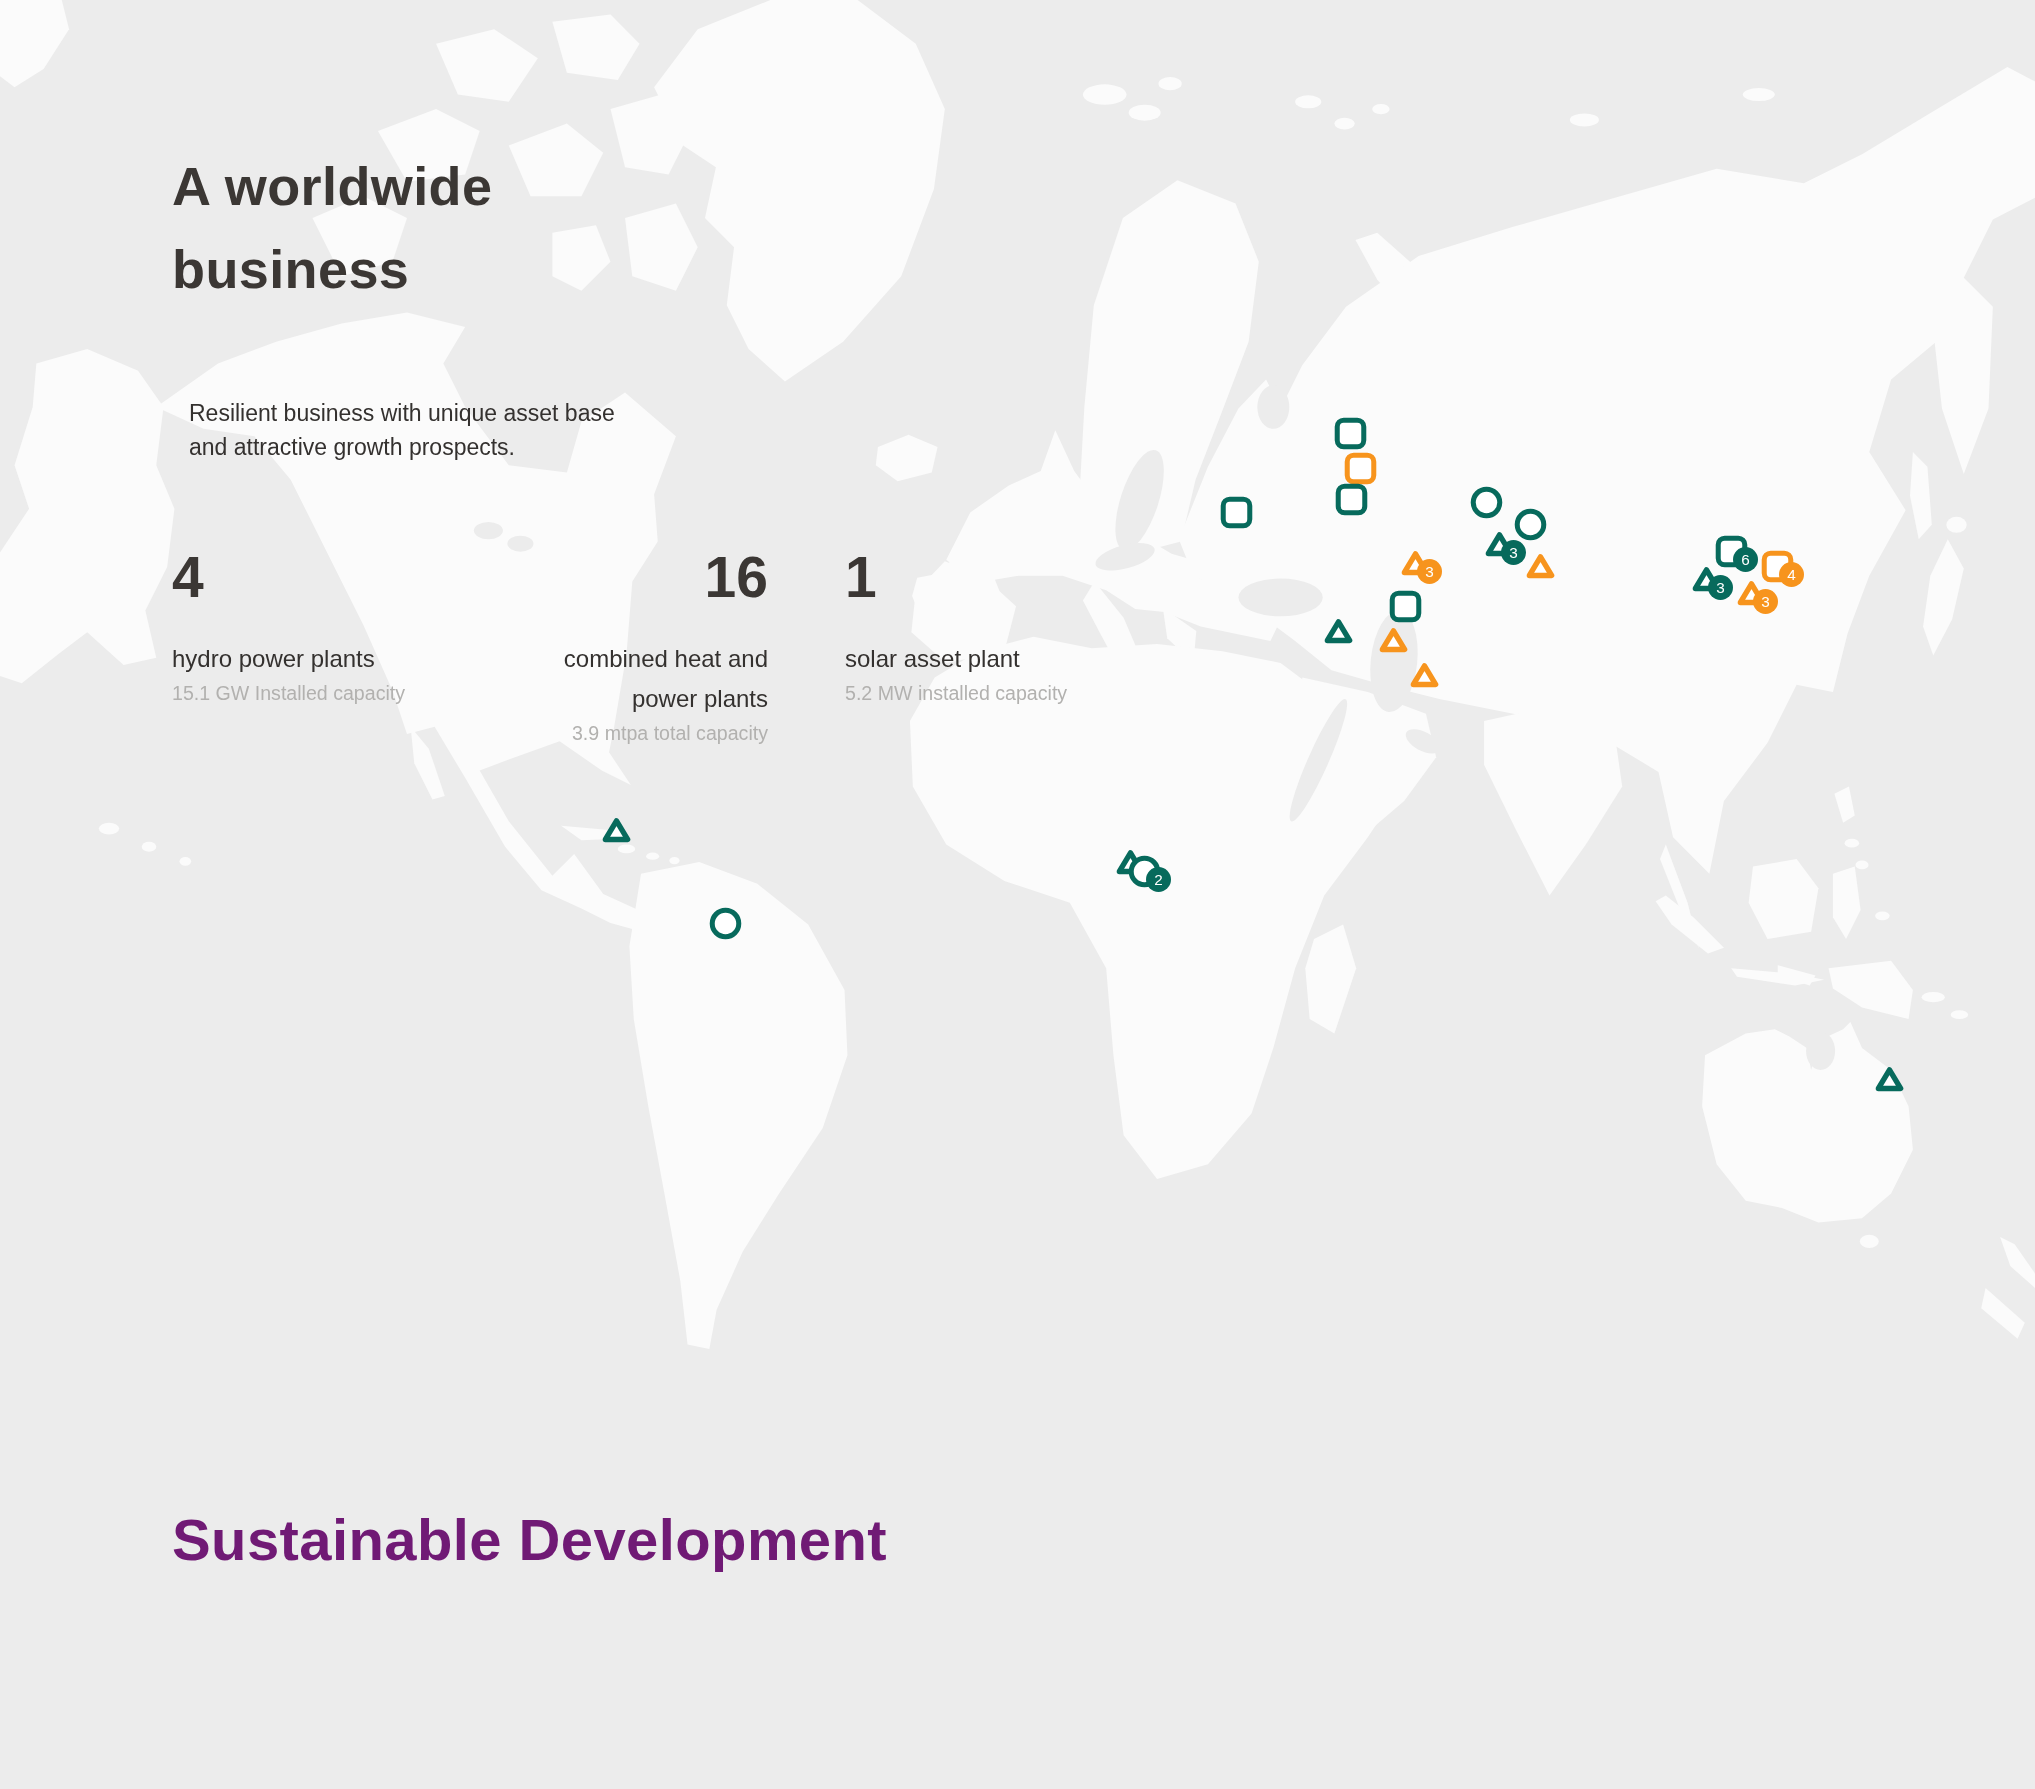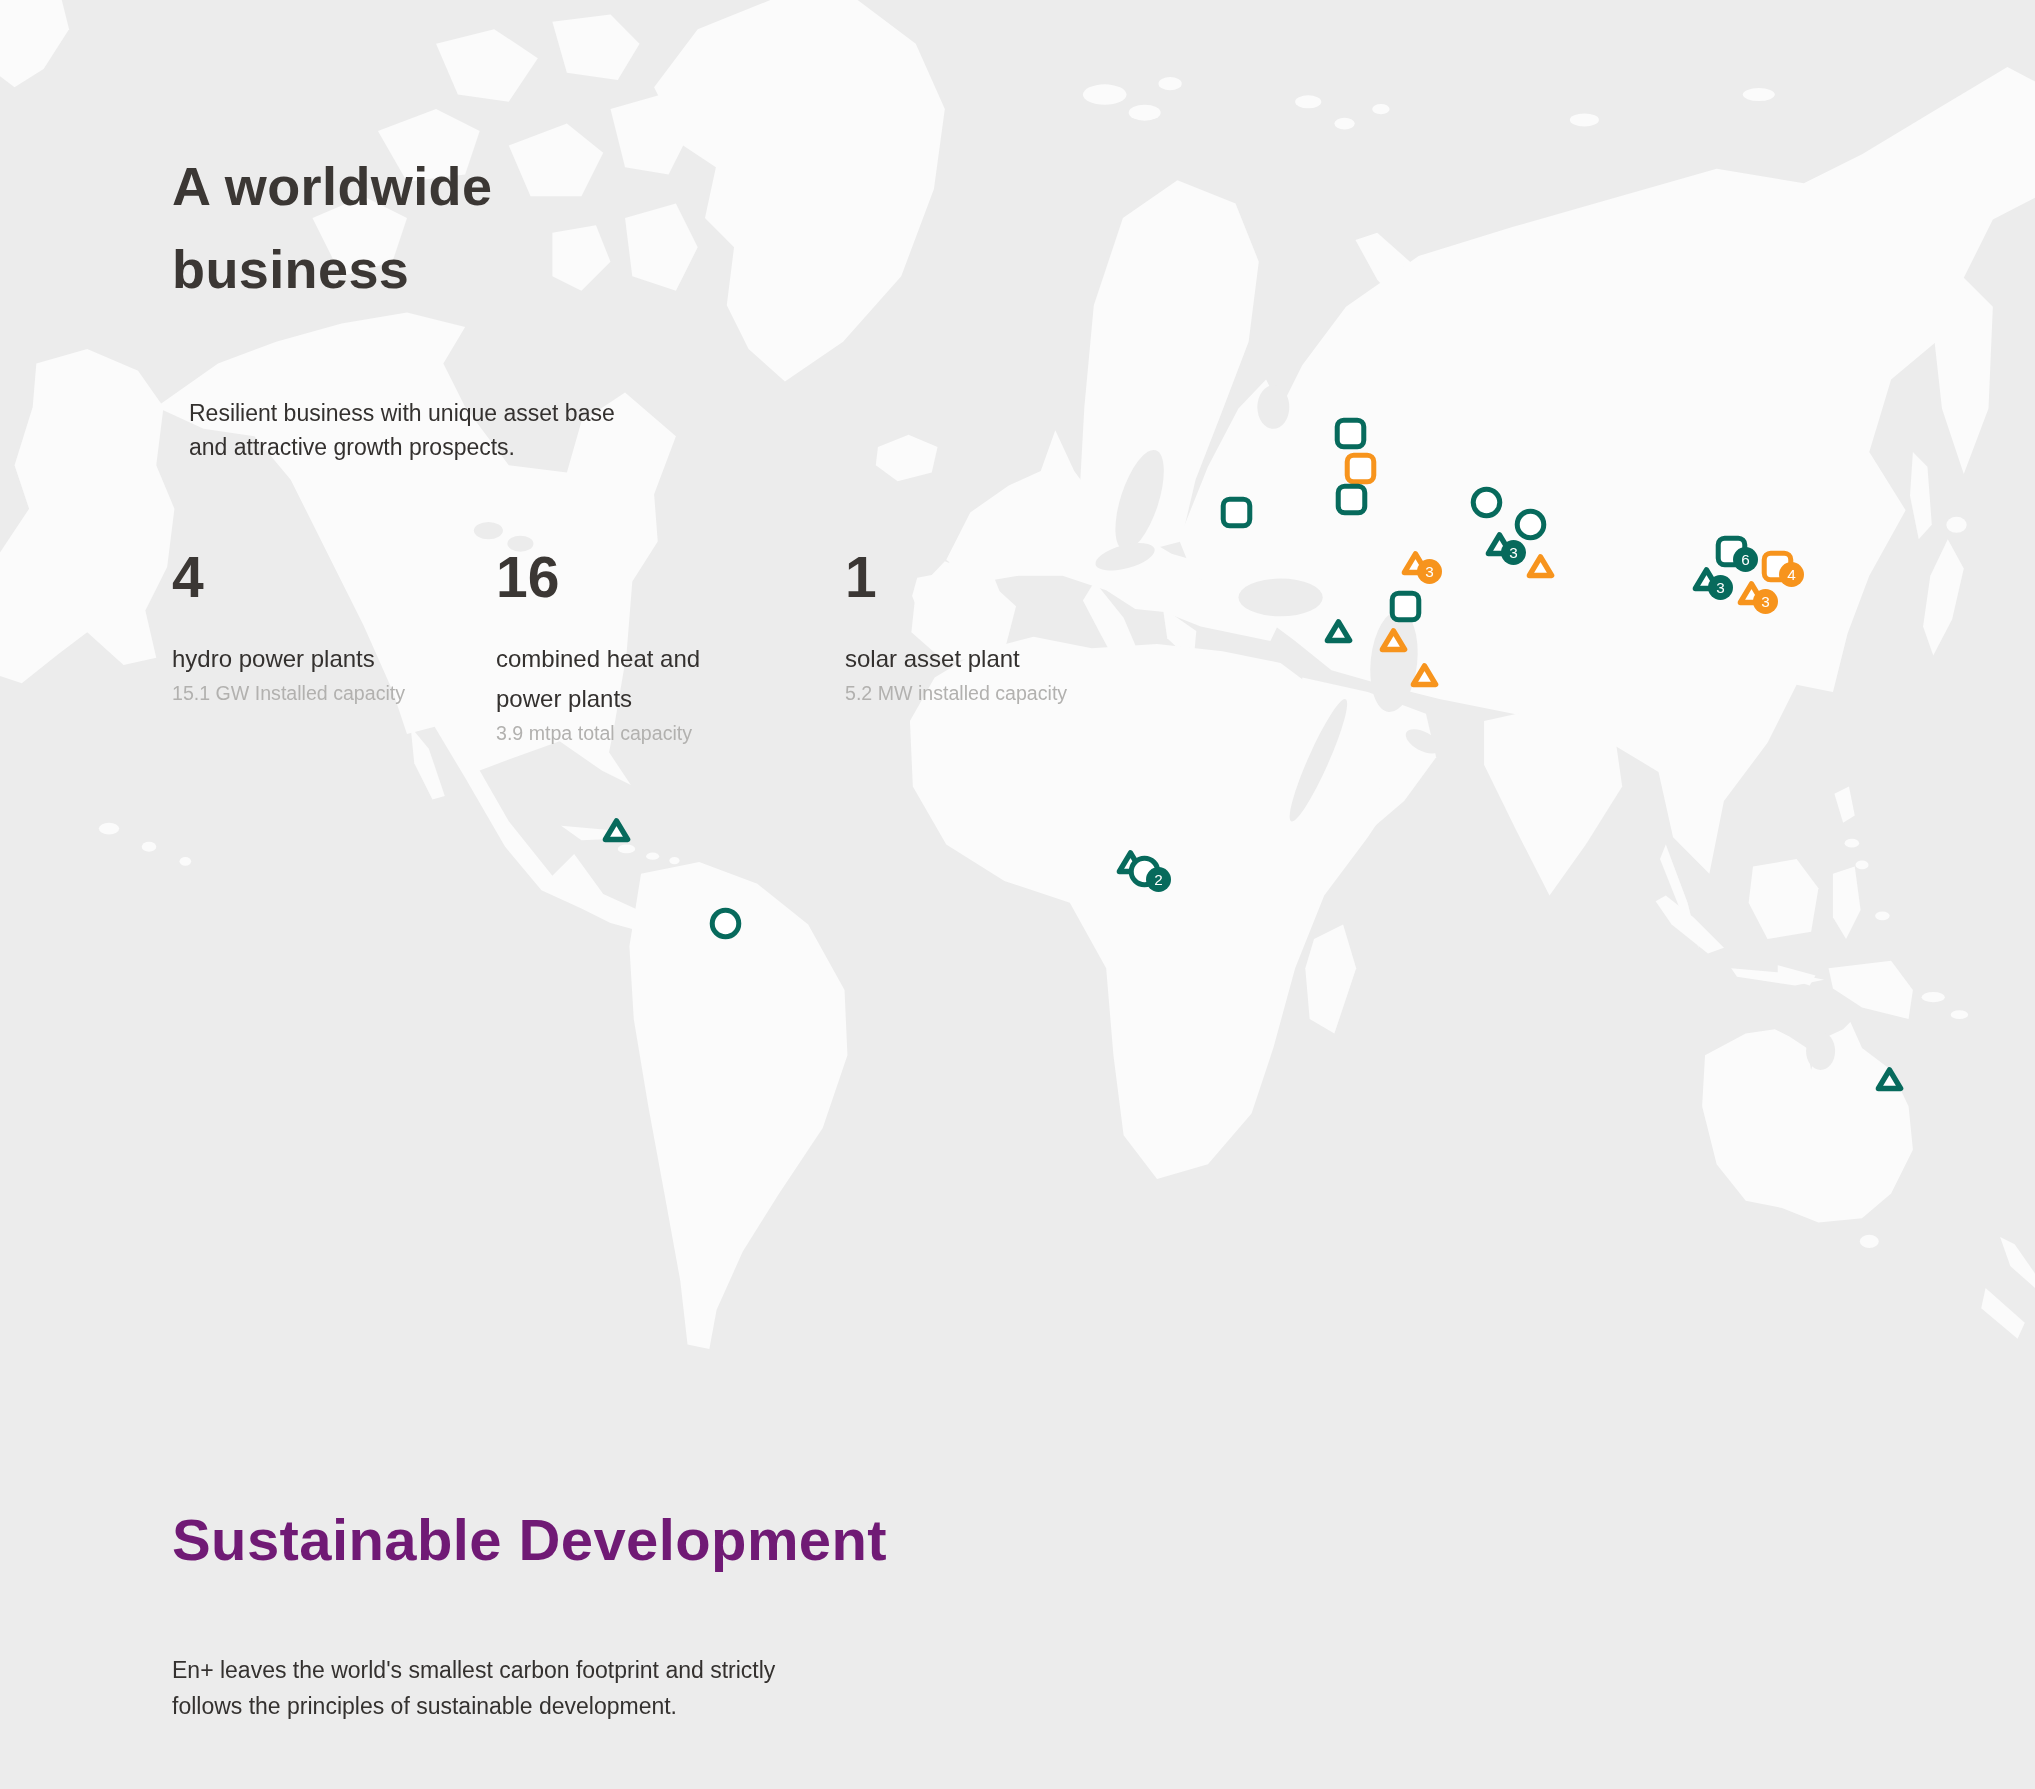--- a/index.html
+++ b/index.html
@@ -5,21 +5,21 @@
   html,body{margin:0;padding:0;}
   body{font-family:"Liberation Sans",sans-serif;background:#ECECEC;}
   .canvas{position:relative;width:2035px;height:1790px;background:#ECECEC;overflow:hidden;}
   .world-map{position:absolute;left:0;top:0;pointer-events:none;}
   .hero-title{position:absolute;left:172px;top:145px;margin:0;font-size:54px;line-height:83px;
     font-weight:600;color:#3B3734;letter-spacing:0.4px;}
   .hero-subtitle{position:absolute;left:172px;top:379px;margin:17px;font-size:23px;line-height:34px;color:#34312F;}
   .stats{position:absolute;left:172px;top:547px;width:1090px;}
   .stat-col{position:absolute;top:0;}
   .stat-col.c0{left:0;width:320px;}
-  .stat-col.c1{left:324px;width:240px;}
+  .stat-col.c1{left:356px;width:240px;text-align:right;}
   .stat-col.c2{left:673px;width:320px;}
   .stat-value{font-size:57px;line-height:60px;font-weight:600;color:#3B3734;}
   .stat-label{margin-top:32px;font-size:24px;line-height:40px;color:#34312F;}
   .stat-caption{margin-top:1px;font-size:19.6px;line-height:26px;color:#B2B1AF;}
   .footer-heading{position:absolute;left:172px;top:1506px;margin:0;font-size:58px;line-height:67px;
     font-weight:600;color:#701a75;letter-spacing:0.4px;}
   .footer-text{position:absolute;left:172px;top:1652px;margin:0;font-size:23px;line-height:36px;color:#34312F;}
   .marker{position:absolute;width:33px;height:33px;}
   .marker svg{position:absolute;left:0;top:0;overflow:visible;}
   .badge{position:absolute;left:18px;top:12.4px;width:25px;height:25px;border-radius:50%;
@@ -248,16 +248,15 @@
         </svg>
       </div>
       <div class="marker" style="left: 1873px; top: 1063px;">
         <svg width="33" height="33" viewBox="0 0 46 46">
           <path d="M23,9.5 L38.5,35.5 L7.5,35.5 Z" fill="#FFFFFF" stroke="#076A5C" stroke-width="7.5" stroke-linejoin="round"></path>
         </svg>
       </div>
     </div>
 
   <h2 class="footer-heading">Sustainable Development</h2>
-  <p class="footer-text"><span>En+ leaves the world's smallest carbon footprint and strictly</span><br><span>follows the principles of sustainable development.</span></p>
 
 </div>
 
 
 </body></html>

